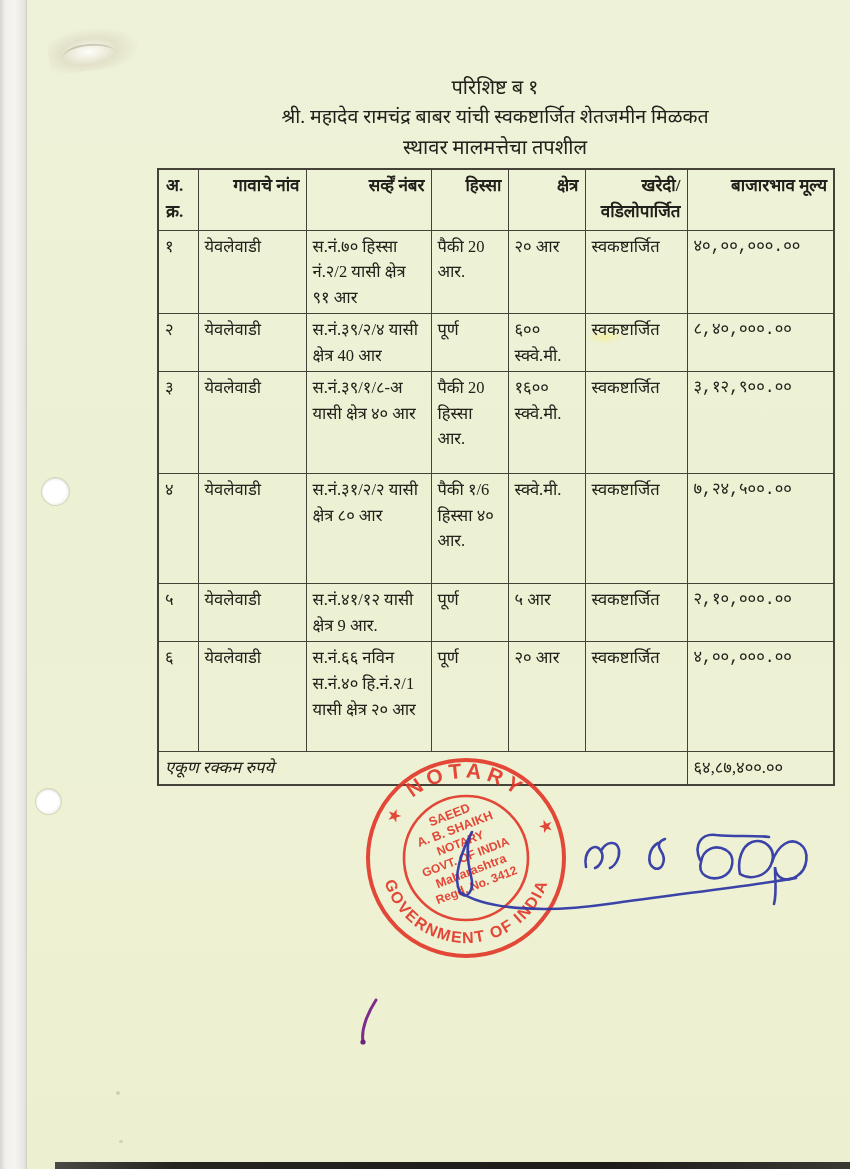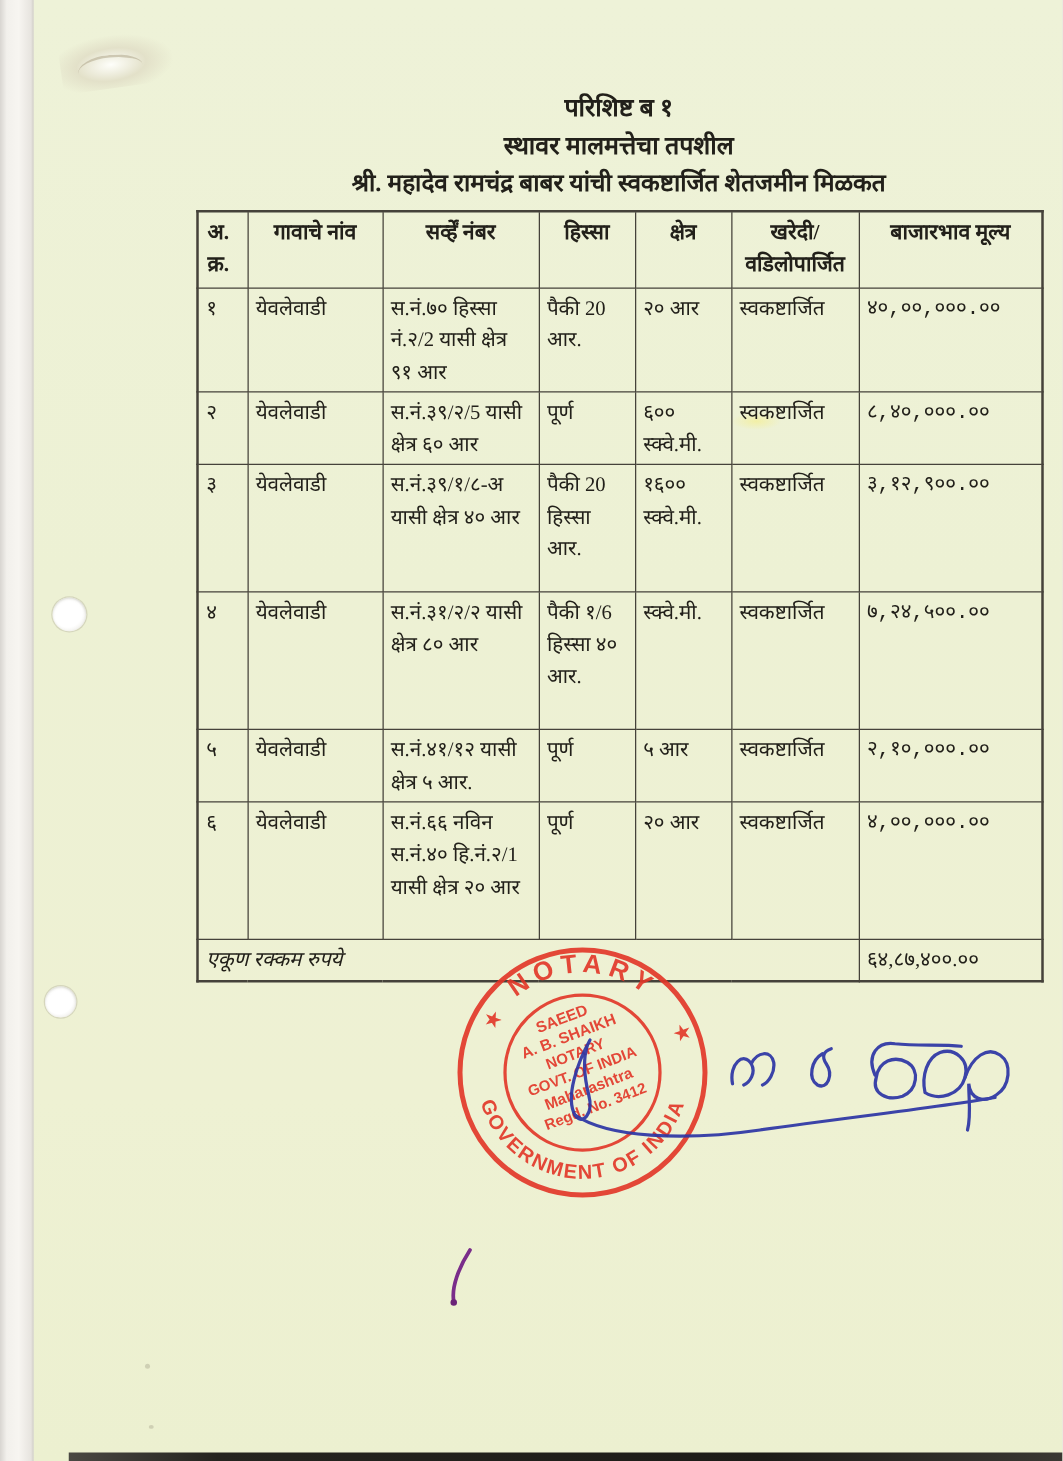--- a/index.html
+++ b/index.html
@@ -48,42 +48,42 @@
   .smudge{
     position:absolute;left:585px;top:330px;width:40px;height:14px;border-radius:50%;
     background:radial-gradient(ellipse, rgba(247,238,120,.5), rgba(247,238,120,0) 70%);
   }
 
   
   .titles{
     position:absolute;left:157px;top:72px;width:676px;
     text-align:center;color:#22201a;
   }
-  .title-line{font-weight:bold;white-space:pre-line;}
+  .title-line{font-weight:normal;white-space:pre-line;}
   .t1{font-size:20px;line-height:30px;}
   .t2{font-size:20px;line-height:31px;}
   .t3{font-size:19.5px;line-height:30px;}
 
   
   table.prop{
     position:absolute;left:157px;top:168px;width:676px;
     border-collapse:collapse;table-layout:fixed;
     color:#22201a;
   }
   table.prop, table.prop td, table.prop th{
     border:1.6px solid #45423a;
   }
   table.prop{border-width:2.4px;}
   table.prop th, table.prop td{
     vertical-align:top;padding:3px 6px;
     font-size:16.5px;line-height:1.55;
     white-space:pre-line;word-wrap:break-word;
     font-weight:normal;text-align:left;
   }
-  table.prop th{font-weight:bold;text-align:center;font-size:17px;}
+  table.prop th{font-weight:bold;text-align:right;font-size:17px;}
   table.prop th.h-srno{text-align:left;padding-left:7px;}
   tr.rh{height:61px;} tr.r1{height:79px;} tr.r2{height:58px;}
   tr.r3{height:102px;} tr.r4{height:110px;} tr.r5{height:56px;}
   tr.r6{height:110px;} tr.rt{height:32px;}
   td.c-srno{text-align:center;}
   td.c-amount{text-align:right;padding-right:10px;font-family:Liberation Mono, monospace;}
   td.pad-top{padding-top:30px;}
   td.total-label{
     text-align:right;font-weight:bold;font-size:17px;
     vertical-align:middle;padding-right:10px;white-space:normal;font-style:italic;
@@ -110,22 +110,22 @@
   <div class="crease"></div>
   <div class="crease-line"></div>
   <div class="hole hole1"></div>
   <div class="hole hole2"></div>
   <div class="speck sp1"></div>
   <div class="speck sp2"></div>
   <div class="smudge"></div>
 
   <div class="titles">
     <div class="title-line t1">परिशिष्ट ब १</div>
+    <div class="title-line t3">श्री. महादेव रामचंद्र बाबर यांची स्वकष्टार्जित शेतजमीन मिळकत</div>
     <div class="title-line t2">स्थावर मालमत्तेचा तपशील</div>
-    <div class="title-line t3">श्री. महादेव रामचंद्र बाबर यांची स्वकष्टार्जित शेतजमीन मिळकत</div>
   </div>
 
   <table class="prop">
     <colgroup>
       <col style="width:40px">
         <col style="width:108px">
         <col style="width:125px">
       <col style="width:77px">
         <col style="width:77px">
         <col style="width:102px">
@@ -150,21 +150,21 @@
         <td>येवलेवाडी</td>
         <td>स.नं.७० हिस्सा नं.२/2 यासी क्षेत्र ९१ आर</td>
         <td>पैकी 20 आर.</td>
         <td>२० आर</td>
         <td>स्वकष्टार्जित</td>
         <td class="c-amount">४०,००,०००.००</td>
       </tr>
       <tr class="r2">
         <td class="c-srno">२</td>
         <td>येवलेवाडी</td>
-        <td>स.नं.३९/२/5 यासी क्षेत्र ६० आर</td>
+        <td>स.नं.३९/२/४ यासी क्षेत्र 40 आर</td>
         <td>पूर्ण</td>
         <td>६०० स्क्वे.मी.</td>
         <td>स्वकष्टार्जित</td>
         <td class="c-amount">८,४०,०००.००</td>
       </tr>
       <tr class="r3">
         <td class="c-srno">३</td>
         <td>येवलेवाडी</td>
         <td>स.नं.३९/१/८-अ यासी क्षेत्र ४० आर</td>
         <td>पैकी 20 हिस्सा आर.</td>
@@ -177,21 +177,21 @@
         <td>येवलेवाडी</td>
         <td>स.नं.३१/२/२ यासी क्षेत्र ८० आर</td>
         <td>पैकी १/6 हिस्सा ४० आर.</td>
         <td class="pad-top">स्क्वे.मी.</td>
         <td>स्वकष्टार्जित</td>
         <td class="c-amount">७,२४,५००.००</td>
       </tr>
       <tr class="r5">
         <td class="c-srno">५</td>
         <td>येवलेवाडी</td>
-        <td>स.नं.४१/१२ यासी क्षेत्र ५ आर.</td>
+        <td>स.नं.४१/१२ यासी क्षेत्र 9 आर.</td>
         <td>पूर्ण</td>
         <td>५ आर</td>
         <td>स्वकष्टार्जित</td>
         <td class="c-amount">२,१०,०००.००</td>
       </tr>
       <tr class="r6">
         <td class="c-srno">६</td>
         <td>येवलेवाडी</td>
         <td>स.नं.६६ नविन स.नं.४० हि.नं.२/1 यासी क्षेत्र २० आर</td>
         <td>पूर्ण</td>

